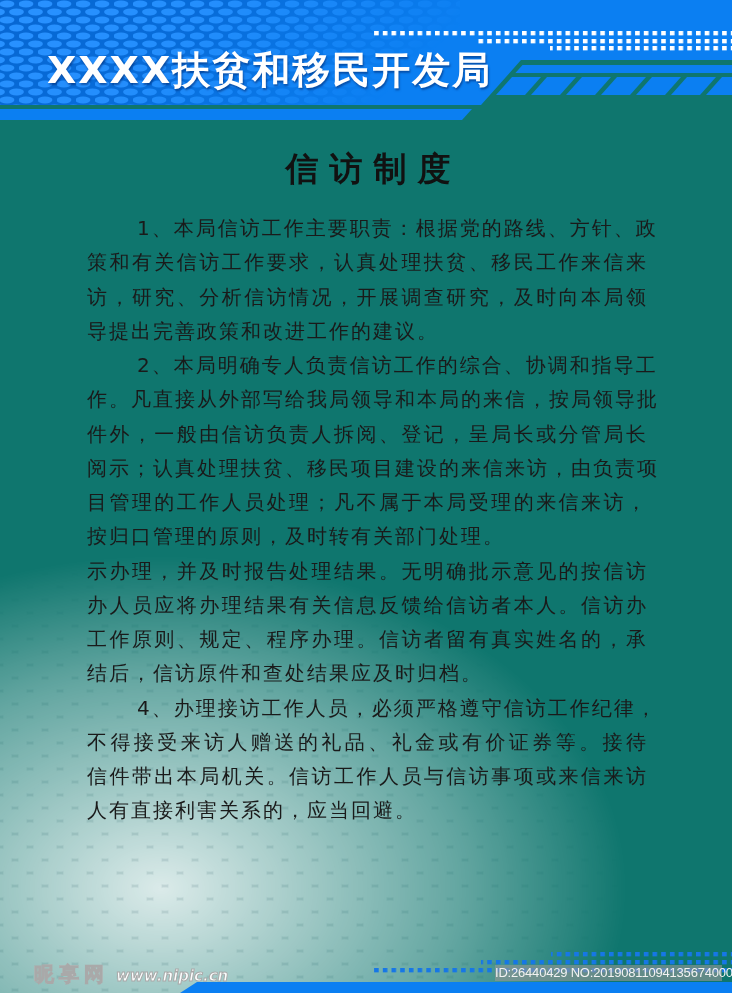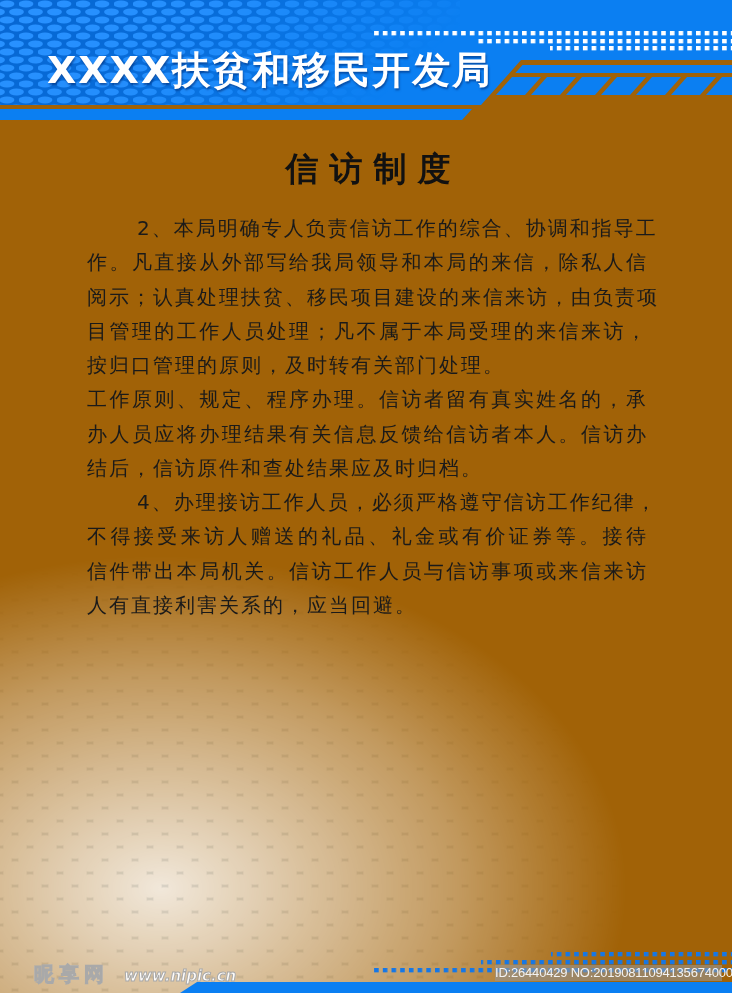--- a/index.html
+++ b/index.html
@@ -1,17 +1,17 @@
 <!DOCTYPE html>
 <html><head>
 <meta charset="utf-8">
 <style>
   html, body { margin: 0; padding: 0; }
   body { width: 732px; height: 993px; overflow: hidden; background: #ffffff; }
-  .poster { position: relative; width: 732px; height: 993px; overflow: hidden; background: #a16207;
+  .poster { position: relative; width: 732px; height: 993px; overflow: hidden; background: #0f766e;
             font-family: "DejaVu Sans", "Liberation Sans", sans-serif; }
 
   
   .halftone { position: absolute; left: 0; top: 470px; width: 732px; height: 523px; z-index: 0;
     background-color: #e2e6e8;
     background-image:
       radial-gradient(circle at 50% 50%, #ffffff 0 11px, rgba(255,255,255,0) 12.5px),
       radial-gradient(circle at 50% 50%, #ffffff 0 11px, rgba(255,255,255,0) 12.5px);
     background-size: 30px 26px, 30px 26px;
     background-position: 0 0, 15px 13px;
@@ -37,21 +37,21 @@
   .line.first { padding-left: 50px; }
   .line.last { text-align: left; }
 
   .footer-art { position: absolute; left: 0; top: 940px; z-index: 1; }
   .wm-id { position: absolute; left: 495px; top: 965px; width: 227px; height: 16px; z-index: 3;
     background: rgba(150,150,150,0.62); color: #f2f2f2; font-family: "Liberation Sans", sans-serif;
     font-size: 13px; line-height: 16px; text-align: center; white-space: nowrap; letter-spacing: -0.2px; }
   .wm-site { position: absolute; left: 10px; top: 961px; z-index: 3; white-space: nowrap;
     color: rgba(255,255,255,0.95); -webkit-text-stroke: 1px #a9a9a9; }
   .wm-site .cn { font-family: "DejaVu Sans", sans-serif; font-size: 20px; letter-spacing: 5px; font-weight: bold; padding-left: 24px; }
-  .wm-site .url { font-family: "DejaVu Sans", sans-serif; font-size: 15px; font-style: italic; font-weight: bold; margin-left: 10px; }
+  .wm-site .url { font-family: "DejaVu Sans", sans-serif; font-size: 15px; font-style: italic; font-weight: bold; margin-left: 2px; }
 </style>
 </head>
 <body>
 
 <div class="poster">
 
   <div class="halftone"></div>
 
   <svg class="header-art" width="732" height="125" viewBox="0 0 732 125">
     <defs>
@@ -101,29 +101,37 @@
     </g>
     <polygon points="0,109 472,109 462,120 0,120" fill="#0b7ff2"></polygon>
   </svg>
 
   <h1 class="org-name">XXXX扶贫和移民开发局</h1>
 
   <h2 class="doc-title">信访制度</h2>
 
   <div class="doc-body">
     <div class="paragraph">
+      <div class="line full first">1、本局信访工作主要职责：根据党的路线、方针、政</div>
+      <div class="line full">策和有关信访工作要求，认真处理扶贫、移民工作来信来</div>
+      <div class="line full">访，研究、分析信访情况，开展调查研究，及时向本局领</div>
+      <div class="line last">导提出完善政策和改进工作的建议。</div>
+    </div>
+    <div class="paragraph">
       <div class="line full first">2、本局明确专人负责信访工作的综合、协调和指导工</div>
-      <div class="line full">作。凡直接从外部写给我局领导和本局的来信，除私人信</div>
+      <div class="line full">作。凡直接从外部写给我局领导和本局的来信，按局领导批</div>
+      <div class="line full">件外，一般由信访负责人拆阅、登记，呈局长或分管局长</div>
       <div class="line full">阅示；认真处理扶贫、移民项目建设的来信来访，由负责项</div>
       <div class="line full">目管理的工作人员处理；凡不属于本局受理的来信来访，</div>
       <div class="line last">按归口管理的原则，及时转有关部门处理。</div>
     </div>
     <div class="paragraph">
+      <div class="line full">示办理，并及时报告处理结果。无明确批示意见的按信访</div>
+      <div class="line full">办人员应将办理结果有关信息反馈给信访者本人。信访办</div>
       <div class="line full">工作原则、规定、程序办理。信访者留有真实姓名的，承</div>
-      <div class="line full">办人员应将办理结果有关信息反馈给信访者本人。信访办</div>
       <div class="line last">结后，信访原件和查处结果应及时归档。</div>
     </div>
     <div class="paragraph">
       <div class="line full first">4、办理接访工作人员，必须严格遵守信访工作纪律，</div>
       <div class="line full">不得接受来访人赠送的礼品、礼金或有价证券等。接待</div>
       <div class="line full">信件带出本局机关。信访工作人员与信访事项或来信来访</div>
       <div class="line last">人有直接利害关系的，应当回避。</div>
     </div>
   </div>
 

